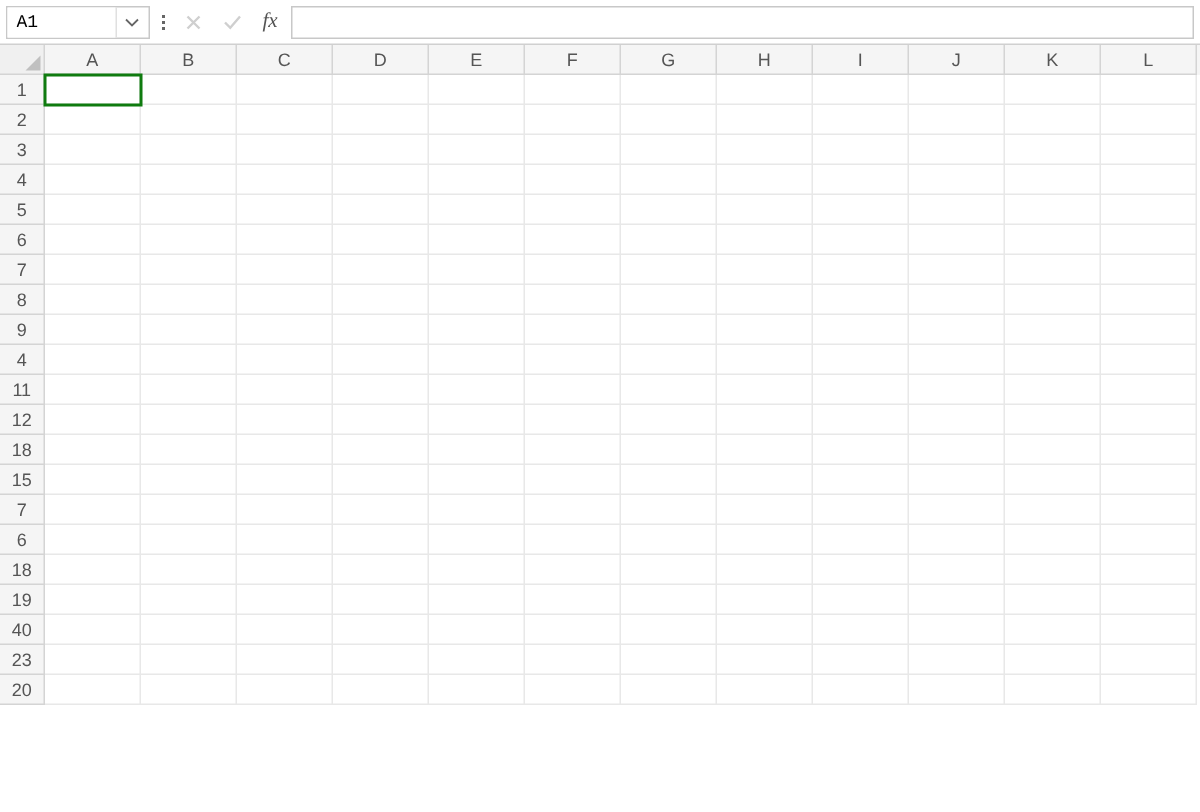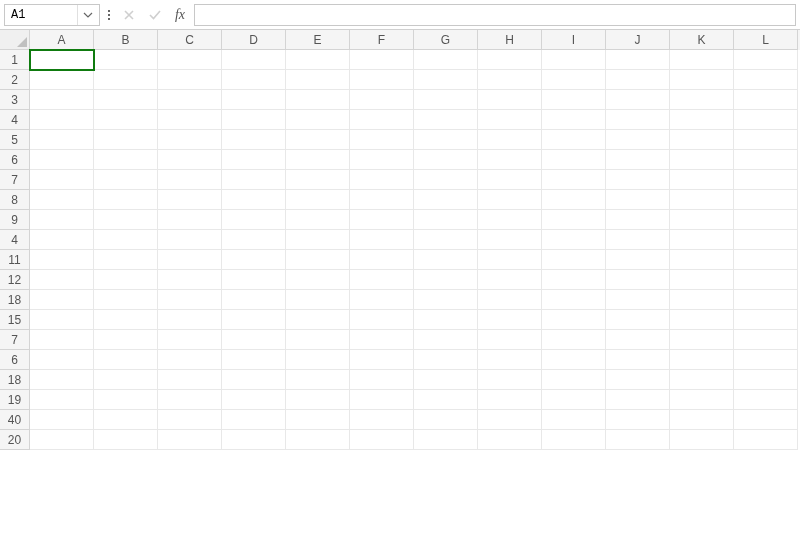--- a/index.html
+++ b/index.html
@@ -513,20 +513,35 @@
         <div class="cell"></div>
         <div class="cell"></div>
         <div class="cell"></div>
         <div class="cell"></div>
         <div class="cell"></div>
         <div class="cell"></div>
         <div class="cell"></div>
         <div class="cell"></div>
       </div>
       <div class="row">
+        <div class="row-h">23</div>
+        <div class="cell"></div>
+        <div class="cell"></div>
+        <div class="cell"></div>
+        <div class="cell"></div>
+        <div class="cell"></div>
+        <div class="cell"></div>
+        <div class="cell"></div>
+        <div class="cell"></div>
+        <div class="cell"></div>
+        <div class="cell"></div>
+        <div class="cell"></div>
+        <div class="cell"></div>
+      </div>
+      <div class="row">
         <div class="row-h">20</div>
         <div class="cell"></div>
         <div class="cell"></div>
         <div class="cell"></div>
         <div class="cell"></div>
         <div class="cell"></div>
         <div class="cell"></div>
         <div class="cell"></div>
         <div class="cell"></div>
         <div class="cell"></div>

